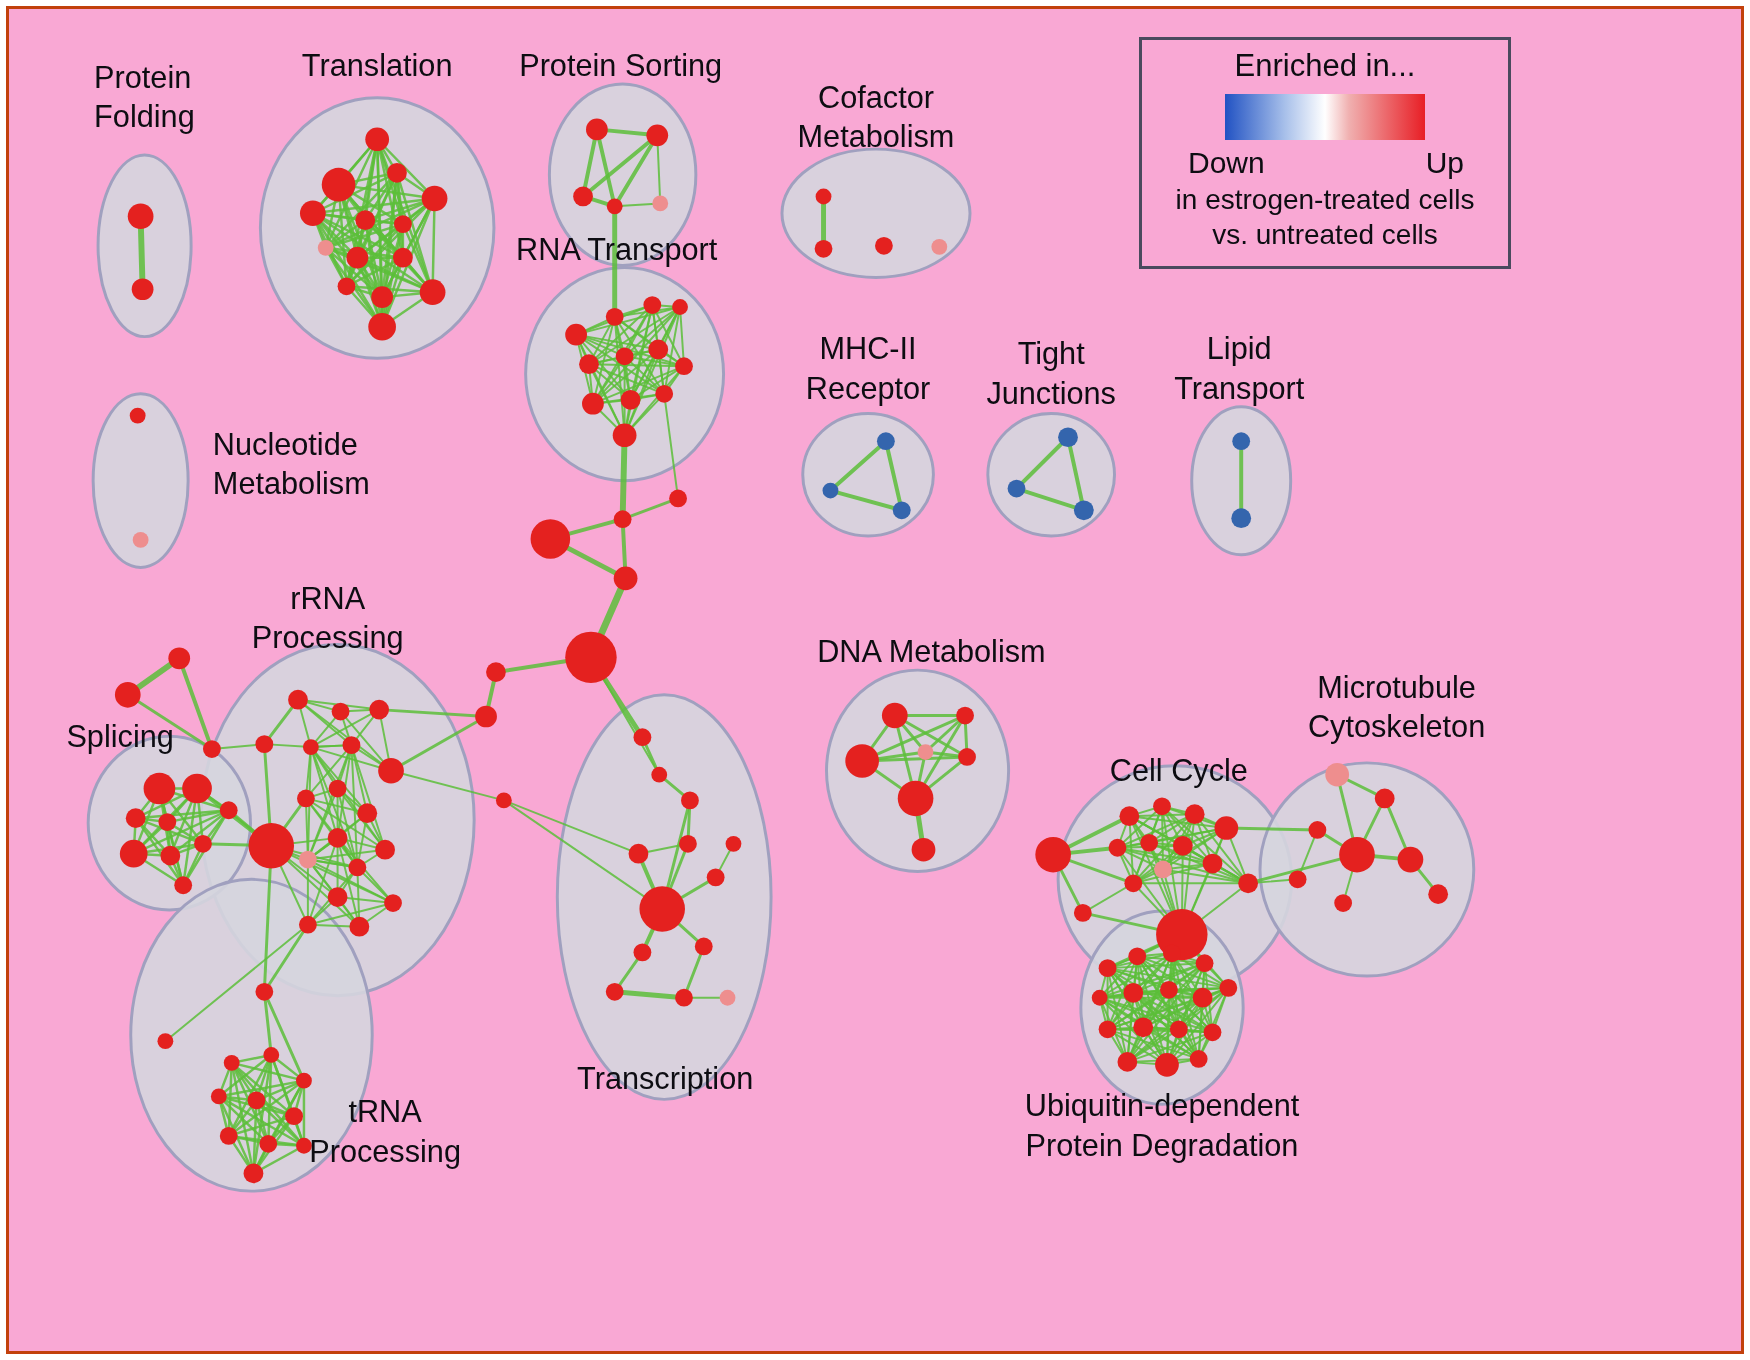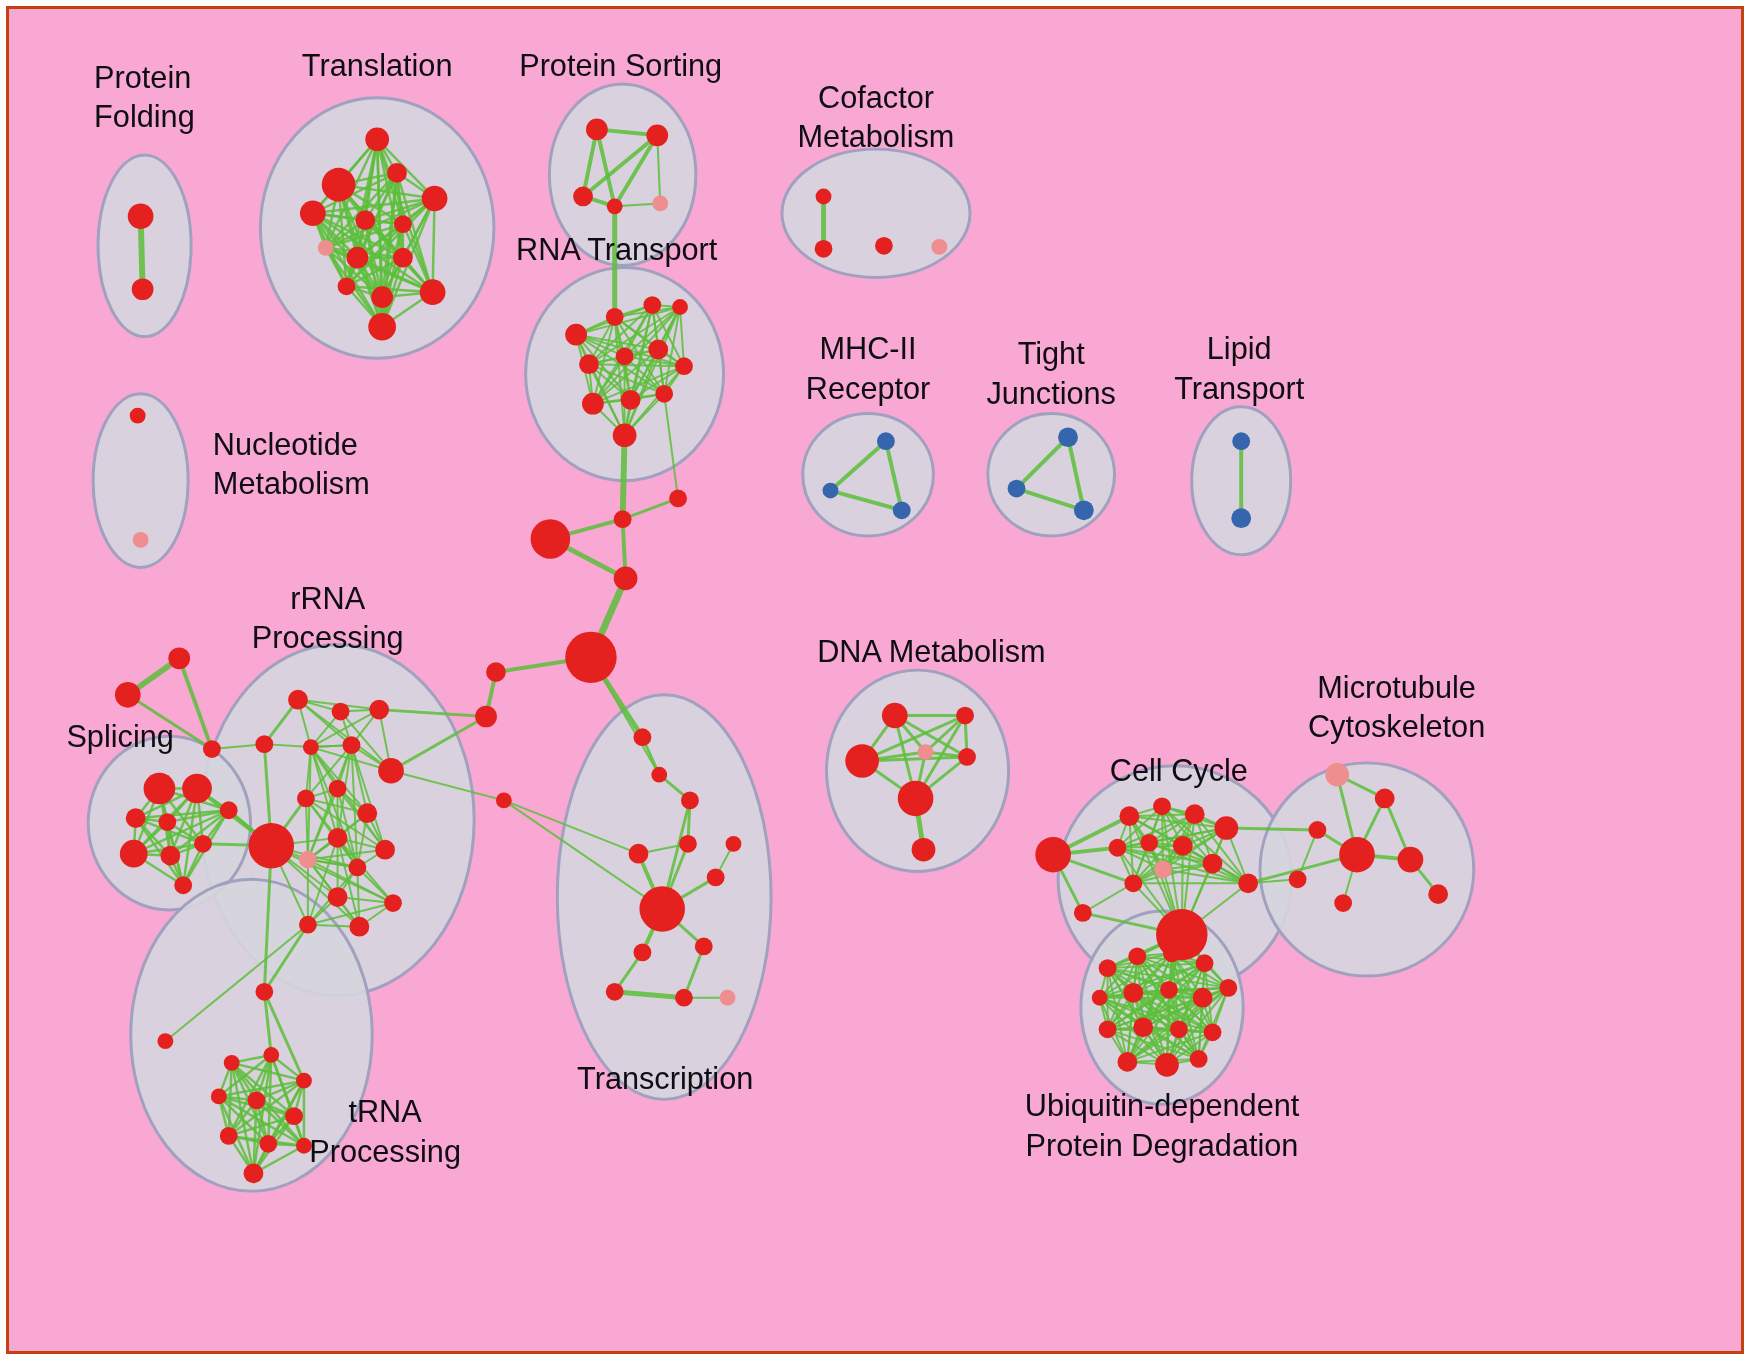--- a/index.html
+++ b/index.html
@@ -841,13 +841,23 @@
       <text x="380" y="1168" text-anchor="middle" fill="#0d0d12" font-size="31">Processing</text>
       <text x="663" y="1094" text-anchor="middle" fill="#0d0d12" font-size="31">Transcription</text>
       <text x="932" y="662" text-anchor="middle" fill="#0d0d12" font-size="31">DNA Metabolism</text>
       <text x="1182" y="782" text-anchor="middle" fill="#0d0d12" font-size="31">Cell Cycle</text>
       <text x="1402" y="698" text-anchor="middle" fill="#0d0d12" font-size="31">Microtubule</text>
       <text x="1402" y="738" text-anchor="middle" fill="#0d0d12" font-size="31">Cytoskeleton</text>
       <text x="1165" y="1122" text-anchor="middle" fill="#0d0d12" font-size="31">Ubiquitin-dependent</text>
       <text x="1165" y="1162" text-anchor="middle" fill="#0d0d12" font-size="31">Protein Degradation</text>
     </svg>
 
+  <div class="legend">
+    <div class="legend-title">Enriched in...</div>
+    <div class="legend-gradient" id="legend-gradient" style="background: linear-gradient(90deg, rgb(33, 82, 195) 0%, rgb(168, 192, 234) 30%, rgb(255, 255, 255) 50%, rgb(240, 176, 176) 62%, rgb(232, 30, 37) 100%);"></div>
+    <div class="legend-downup">
+      <span>Down</span>
+      <span>Up</span>
+    </div>
+    <div class="legend-caption">in estrogen-treated cells</div>
+    <div class="legend-caption">vs. untreated cells</div>
+  </div>
 </div>
 
 </body></html>

